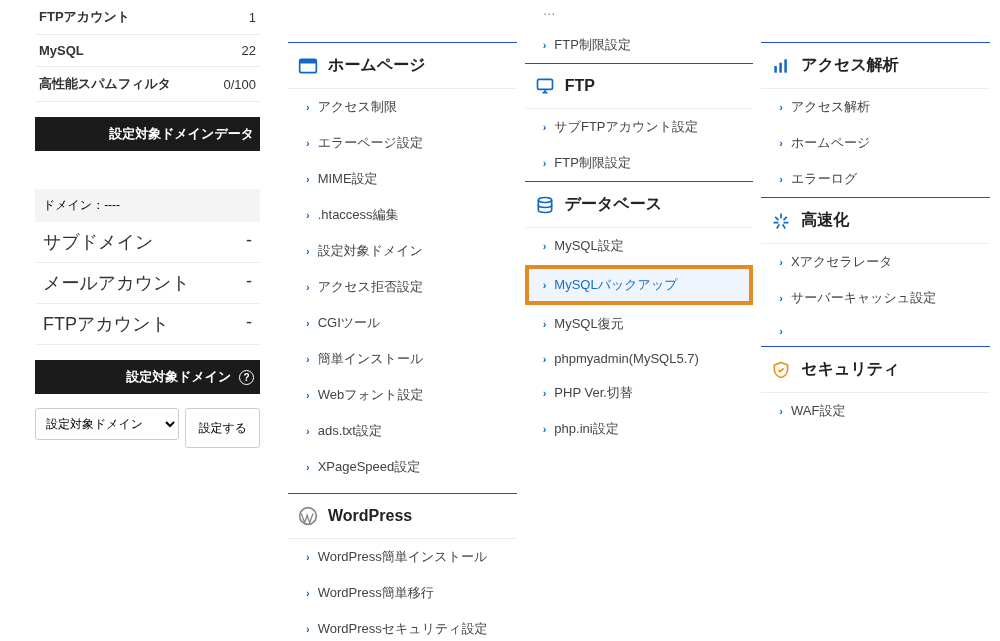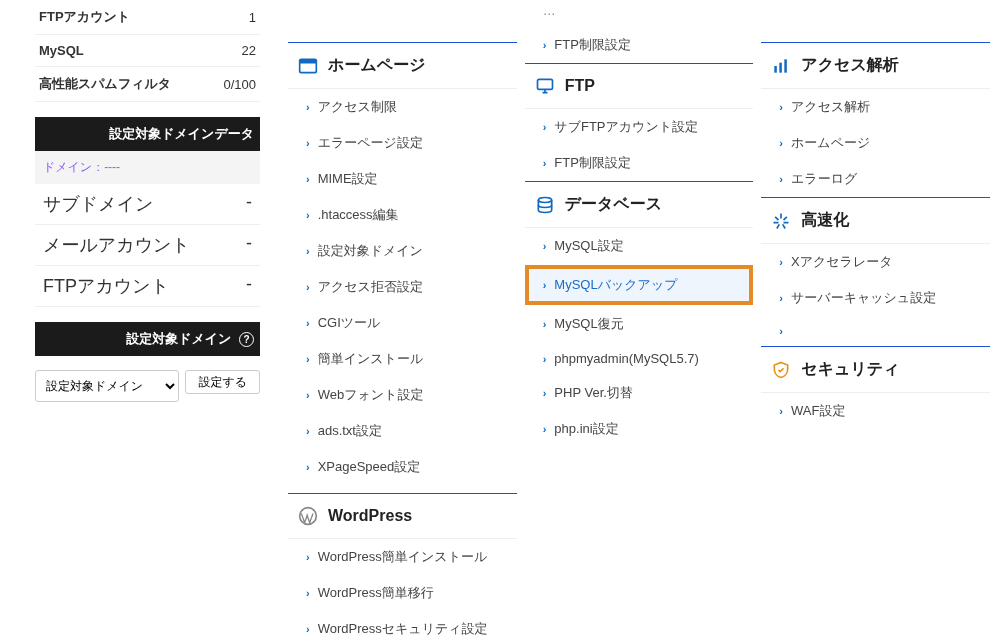--- a/index.html
+++ b/index.html
@@ -32,21 +32,22 @@
       font-size: 13px;
       font-weight: 600;
       text-align: right;
       padding: 8px 6px;
       margin-top: 15px;
     }
     .gray-row {
       background: #f4f4f4;
       padding: 8px 8px;
       font-size: 12px;
-      color: #8b5cf6;
+      color: #000000;
+      margin-top: 38px;
     }
     .plain-row {
       display: flex;
       justify-content: space-between;
       padding: 8px 8px;
       border-bottom: 1px solid #eee;
       font-size: 18px;
     }
     .domain-select-wrap {
       display: flex;
@@ -56,21 +57,21 @@
     .domain-select {
       flex: 1;
       height: 32px;
       border: 1px solid #ccc;
       border-radius: 3px;
       font-size: 12px;
       padding: 0 6px;
       background: #fff;
     }
     .set-btn {
-      height: 24px;
+      height: 40px;
       padding: 0 12px;
       border: 1px solid #ccc;
       border-radius: 3px;
       background: #fff;
       font-size: 12px;
       cursor: pointer;
     }
     .help-circle {
       display: inline-flex;
       width: 15px; height: 15px;

